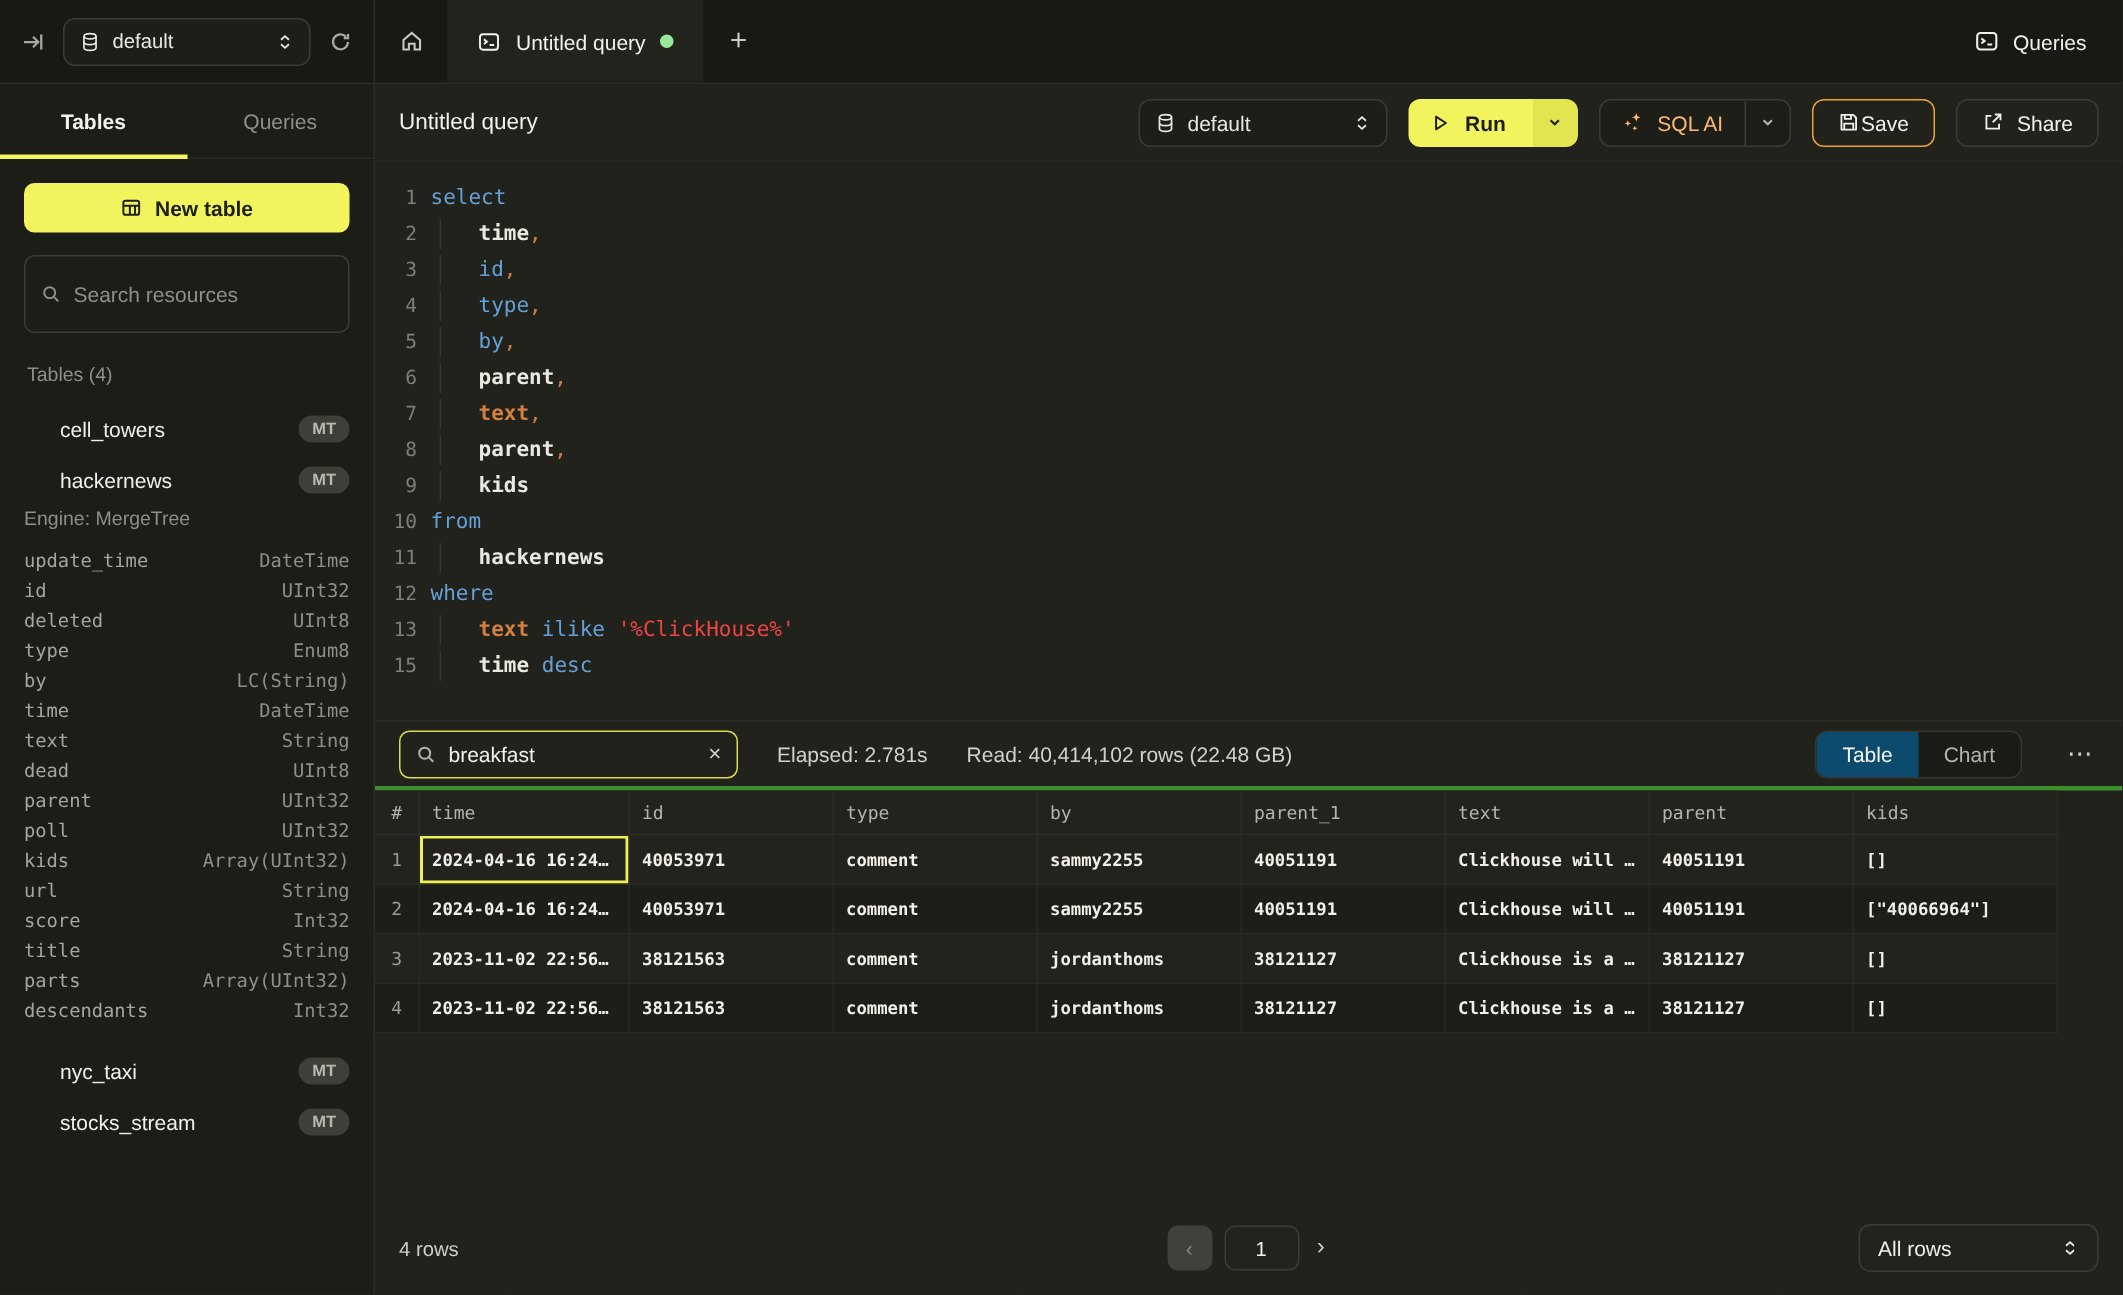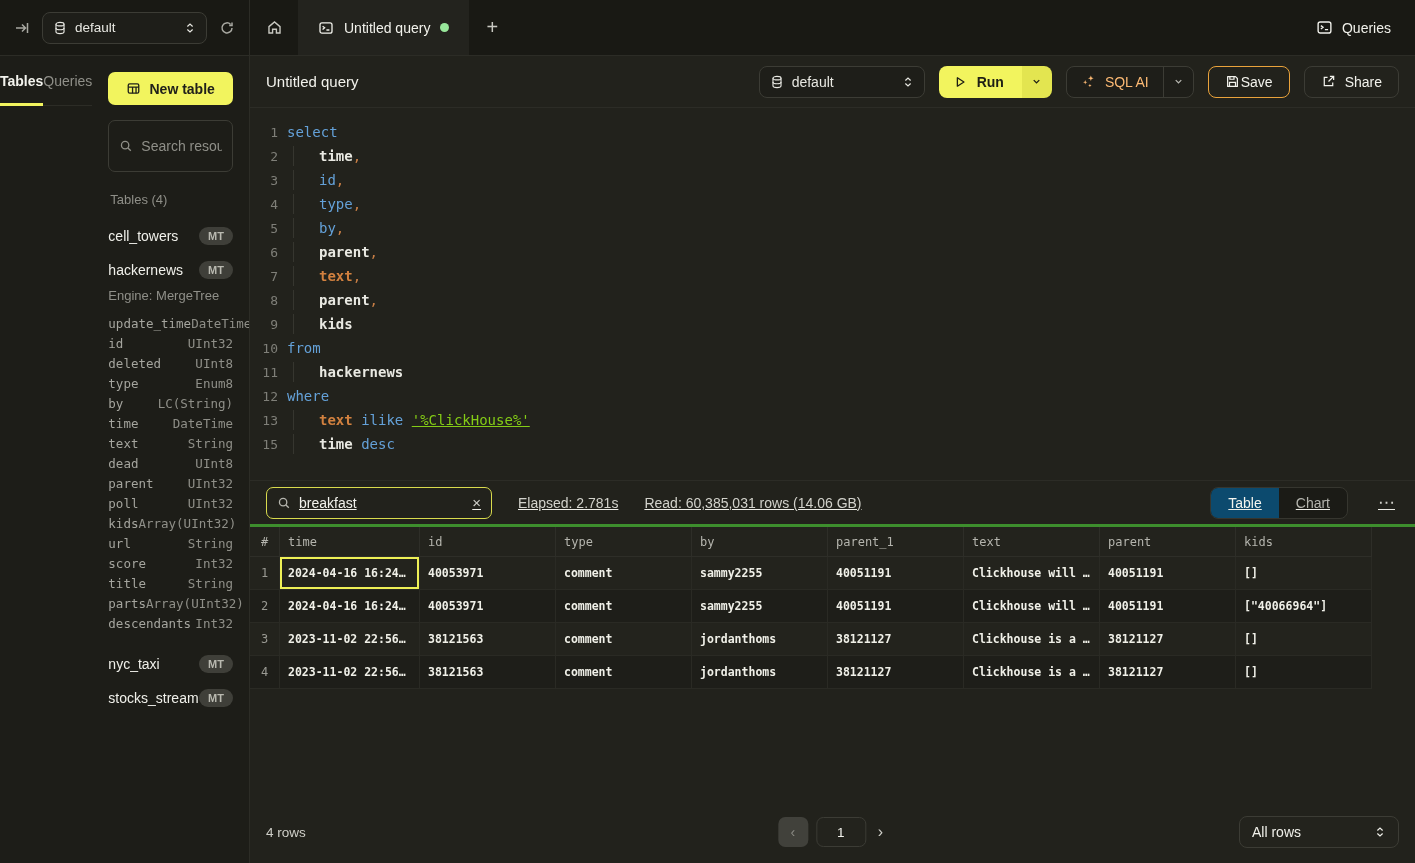--- a/index.html
+++ b/index.html
@@ -18,32 +18,32 @@
   .tab { background:#23231e; display:flex; align-items:center; gap:10px; padding:0 20px; font-size:14px; font-weight:500; color:#f2f2ec; cursor:pointer; }
   .tab-dot { width:9px; height:9px; border-radius:50%; }
   .plus-btn { width:46px; background:none; border:none; color:#c9c9c2; font-size:20px; cursor:pointer; }
   .topbar-right { margin-left:auto; display:flex; align-items:center; padding-right:24px; }
   .queries-btn { display:flex; align-items:center; gap:9px; background:none; border:none; color:#f0f0ea; font-size:14px; font-weight:500; cursor:pointer; }
 
   
   .app-body { display:flex; height:807px; }
 
   
-  .sidebar { width:250px; flex:none; background:#1d1d18; border-right:1px solid #2c2c26; display:flex; }
+  .sidebar { width:250px; flex:none; background:#1d1d18; border-right:1px solid #2c2c26; display:flex; flex-direction:column; }
   .sidebar-tabs { height:50px; flex:none; display:flex; border-bottom:1px solid #2c2c26; }
   .s-tab { flex:1; display:flex; align-items:center; justify-content:center; font-size:14px; color:#8f8f88; position:relative; background:none; border:none; cursor:pointer; font-family:inherit; }
   .s-tab.active { color:#f2f2ec; font-weight:600; }
   .s-tab.active::after { content:""; position:absolute; left:0; right:0; bottom:-1px; height:3px; background:#f2f45e; }
   .sidebar-body { padding:16px; overflow:hidden; }
   .new-table-btn { width:100%; height:33px; background:#f2f45e; border:none; border-radius:7px; color:#20201a; font-size:14px; font-weight:600; display:flex; align-items:center; justify-content:center; gap:8px; margin-bottom:15px; cursor:pointer; font-family:inherit; }
   .search-box { height:52px; border:1px solid #3c3c35; border-radius:7px; display:flex; align-items:center; gap:8px; padding:0 10px; color:#8f8f88; margin-bottom:20px; }
   .search-box input { flex:1; min-width:0; background:none; border:none; outline:none; color:#e8e8e2; font-size:14px; font-family:inherit; }
   .search-box input::placeholder { color:#8f8f88; }
   .section-label { font-size:13px; color:#8f8f88; margin:2px 0 12px 2px; }
-  .resource-item { display:flex; align-items:center; justify-content:space-between; height:34px; cursor:pointer; }
+  .resource-item { display:flex; align-items:center; justify-content:space-between; height:34px; cursor:pointer;margin-left:24px; }
   .resource-name { font-size:14px; font-weight:500; color:#f0f0ea; }
   .badge { background:#3f3f39; color:#b9b9b0; font-size:11px; font-weight:700; padding:3px 9px; border-radius:10px; }
   .engine-line { font-size:13px; color:#8f8f88; margin:1px 0 10px 0; }
   .col-list { margin-bottom:14px; }
   .col-row { display:flex; justify-content:space-between; align-items:center; height:20px; font-family:"DejaVu Sans Mono",monospace; font-size:12.5px; }
   .col-name { color:#a5a59e; }
   .col-type { color:#8f8f88; }
 
   
   .main { flex:1; min-width:0; display:flex; flex-direction:column; background:#22221c; }
@@ -65,25 +65,25 @@
   .editor { height:372px; flex:none; padding-top:12px; font-family:"DejaVu Sans Mono",monospace; font-size:14px; cursor:text; }
   .line { display:flex; height:24px; align-items:center; }
   .gutter { width:28px; flex:none; text-align:right; color:#7f7f78; font-size:13px; }
   .code { margin-left:9px; position:relative; white-space:pre; }
   .code.indent { padding-left:32px; }
   .code.indent::before { content:""; position:absolute; left:6px; top:-2px; bottom:-2px; border-left:1px solid #36362f; }
   .tk-kw { color:#64a1d8; }
   .tk-id { color:#e9e9e2; font-weight:600; }
   .tk-cm { color:#c97f46; }
   .tk-col { color:#d2813f; font-weight:600; }
-  .tk-str { color:#84cc16;text-decoration:underline; }
+  .tk-str { color:#ef4444; }
   .tk-pl { color:#e9e9e2; }
 
   
-  .results-bar { height:44px; flex:none; display:flex; align-items:center; gap:26px; padding:0 16px; border-top:1px solid #2c2c26;text-decoration:underline; }
+  .results-bar { height:44px; flex:none; display:flex; align-items:center; gap:26px; padding:0 16px; border-top:1px solid #2c2c26; }
   .result-search { width:226px; height:32px; flex:none; border:1px solid #d9db4d; border-radius:7px; display:flex; align-items:center; gap:8px; padding:0 10px; color:#b5b5ae; }
   .result-search input { flex:1; min-width:0; background:none; border:none; outline:none; color:#f2f2ec; font-size:14px; font-family:inherit; }
   .clear-x { background:none; border:none; color:#cfcfc8; font-size:15px; cursor:pointer; line-height:1; }
   .stat { font-size:14px; color:#d2d2cb; font-weight:500; }
   .view-toggle { margin-left:auto; display:flex; background:#1b1b16; border:1px solid #36362f; border-radius:8px; height:32px; overflow:hidden; }
   .vt { padding:0 17px; display:flex; align-items:center; font-size:14px; color:#b5b5ae; background:none; border:none; cursor:pointer; font-family:inherit; }
   .vt.active { background:#0c4a6e; color:#f5f5ef; font-weight:500; }
   .more-btn { background:none; border:none; color:#cfcfc8; font-size:17px; padding:0 4px; cursor:pointer; }
 
   .green-bar { height:3px; flex:none; }
@@ -430,21 +430,21 @@
         <span>
           <svg width="14" height="14" viewBox="0 0 16 16" fill="none" stroke="currentColor" stroke-width="1.5">
               <circle cx="7" cy="7" r="4.2"></circle>
               <path d="M10.2 10.2 13.5 13.5"></path>
             </svg>
         </span>
         <input type="text" value="breakfast" style="">
         <button class="clear-x">×</button>
       </div>
       <span class="stat">Elapsed: 2.781s</span>
-      <span class="stat">Read: 60,385,031 rows (14.06 GB)</span>
+      <span class="stat">Read: 40,414,102 rows (22.48 GB)</span>
       <div class="view-toggle">
         <button class="vt active">Table</button>
         <button class="vt">Chart</button>
       </div>
       <button class="more-btn">⋯</button>
     </div>
 
     <div class="green-bar" id="green-bar" style="background: rgb(61, 142, 45);"></div>
 
     <div class="grid" id="results-grid">

